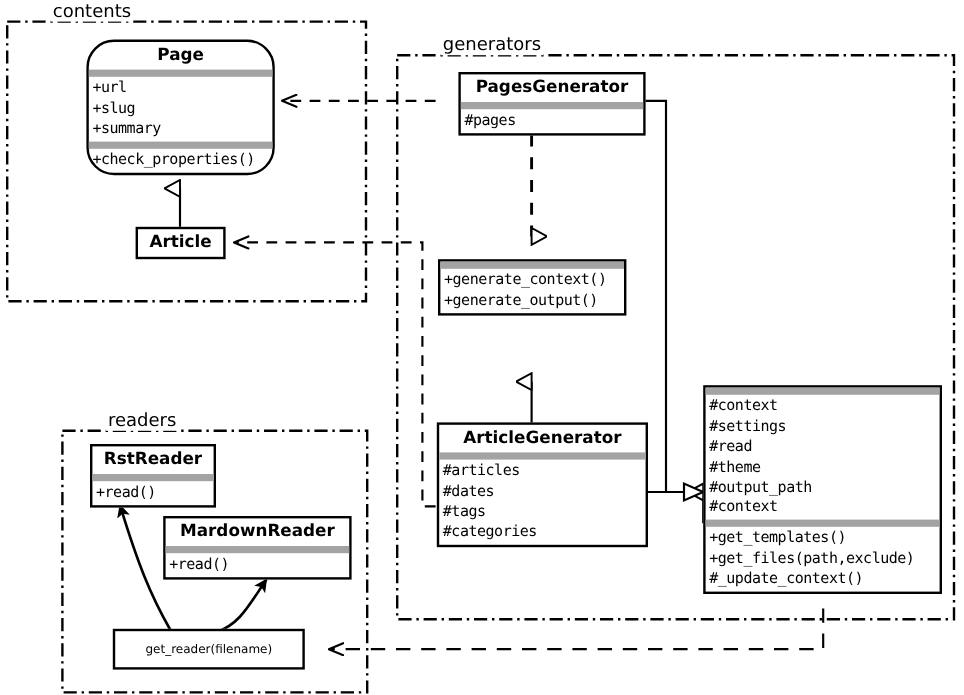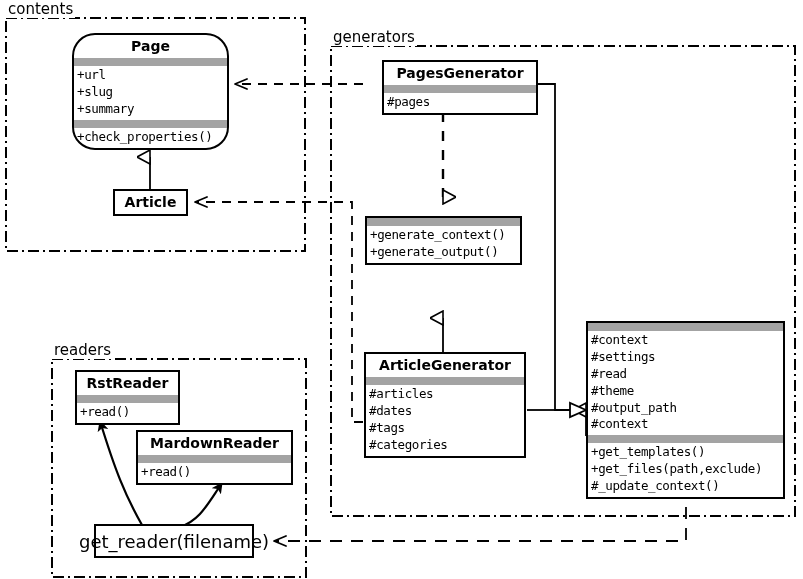--- a/index.html
+++ b/index.html
@@ -44,56 +44,57 @@
   .uml-stereotype {
     display: block;
     font-weight: normal;
     font-size: 12.5px;
     font-family: "DejaVu Sans Mono", monospace;
     letter-spacing: -0.3px;
     padding-bottom: 1px;
   }
   .uml-compartment {
     box-sizing: border-box;
-    border-top: 8px solid #a3a3a3;
+    border-top: 6px solid #a3a3a3;
     padding: 1px 0 2px 3px;
   }
   .uml-member {
     font-size: 12.5px;
     font-family: "DejaVu Sans Mono", monospace;
     line-height: 1.35;
     white-space: nowrap;
     letter-spacing: -0.4px;
     color: #000;
   }
   
   .plain-box {
     position: absolute;
     box-sizing: border-box;
     border: 2px solid #000000;
     background: #ffffff;
     z-index: 5;
     display: flex;
     align-items: center;
     justify-content: center;
-    font-size: 18px;
+    font-size: 10px;
     font-family: "DejaVu Sans", sans-serif;
     color: #000;
     white-space: nowrap;
   }
   
   .pkg-label {
     position: absolute;
     font-size: 15px;
     font-family: "DejaVu Sans", sans-serif;
     color: #000;
     background: #ffffff;
     z-index: 6;
     padding: 0 2px;
     white-space: nowrap;
+    margin-left: 36px;
   }
 </style>
 </head>
 <body>
 
 <div id="canvas">
 
   <svg class="layer" viewBox="0 0 803 579" xmlns="http://www.w3.org/2000/svg">
     <defs>
       <marker id="hollowTriUp" markerWidth="16" markerHeight="14" refX="8" refY="13" orient="auto-start-reverse" markerUnits="userSpaceOnUse">
@@ -182,21 +183,21 @@
     </div>
   </div>
 
   <div class="uml-class" style="left:365px; top:216px; width:157px;">
     <div class="uml-compartment">
       <div class="uml-member">+generate_context()</div>
       <div class="uml-member">+generate_output()</div>
     </div>
   </div>
 
-  <div class="uml-class" style="left:364px; top:352px; width:162px;">
+  <div class="uml-class" style="left:364px; top:352px; width:176px;">
     <div class="uml-name">ArticleGenerator</div>
     <div class="uml-compartment">
       <div class="uml-member">#articles</div>
       <div class="uml-member">#dates</div>
       <div class="uml-member">#tags</div>
       <div class="uml-member">#categories</div>
     </div>
   </div>
 
   <div class="uml-class" style="left:586px; top:321px; width:199px;">

